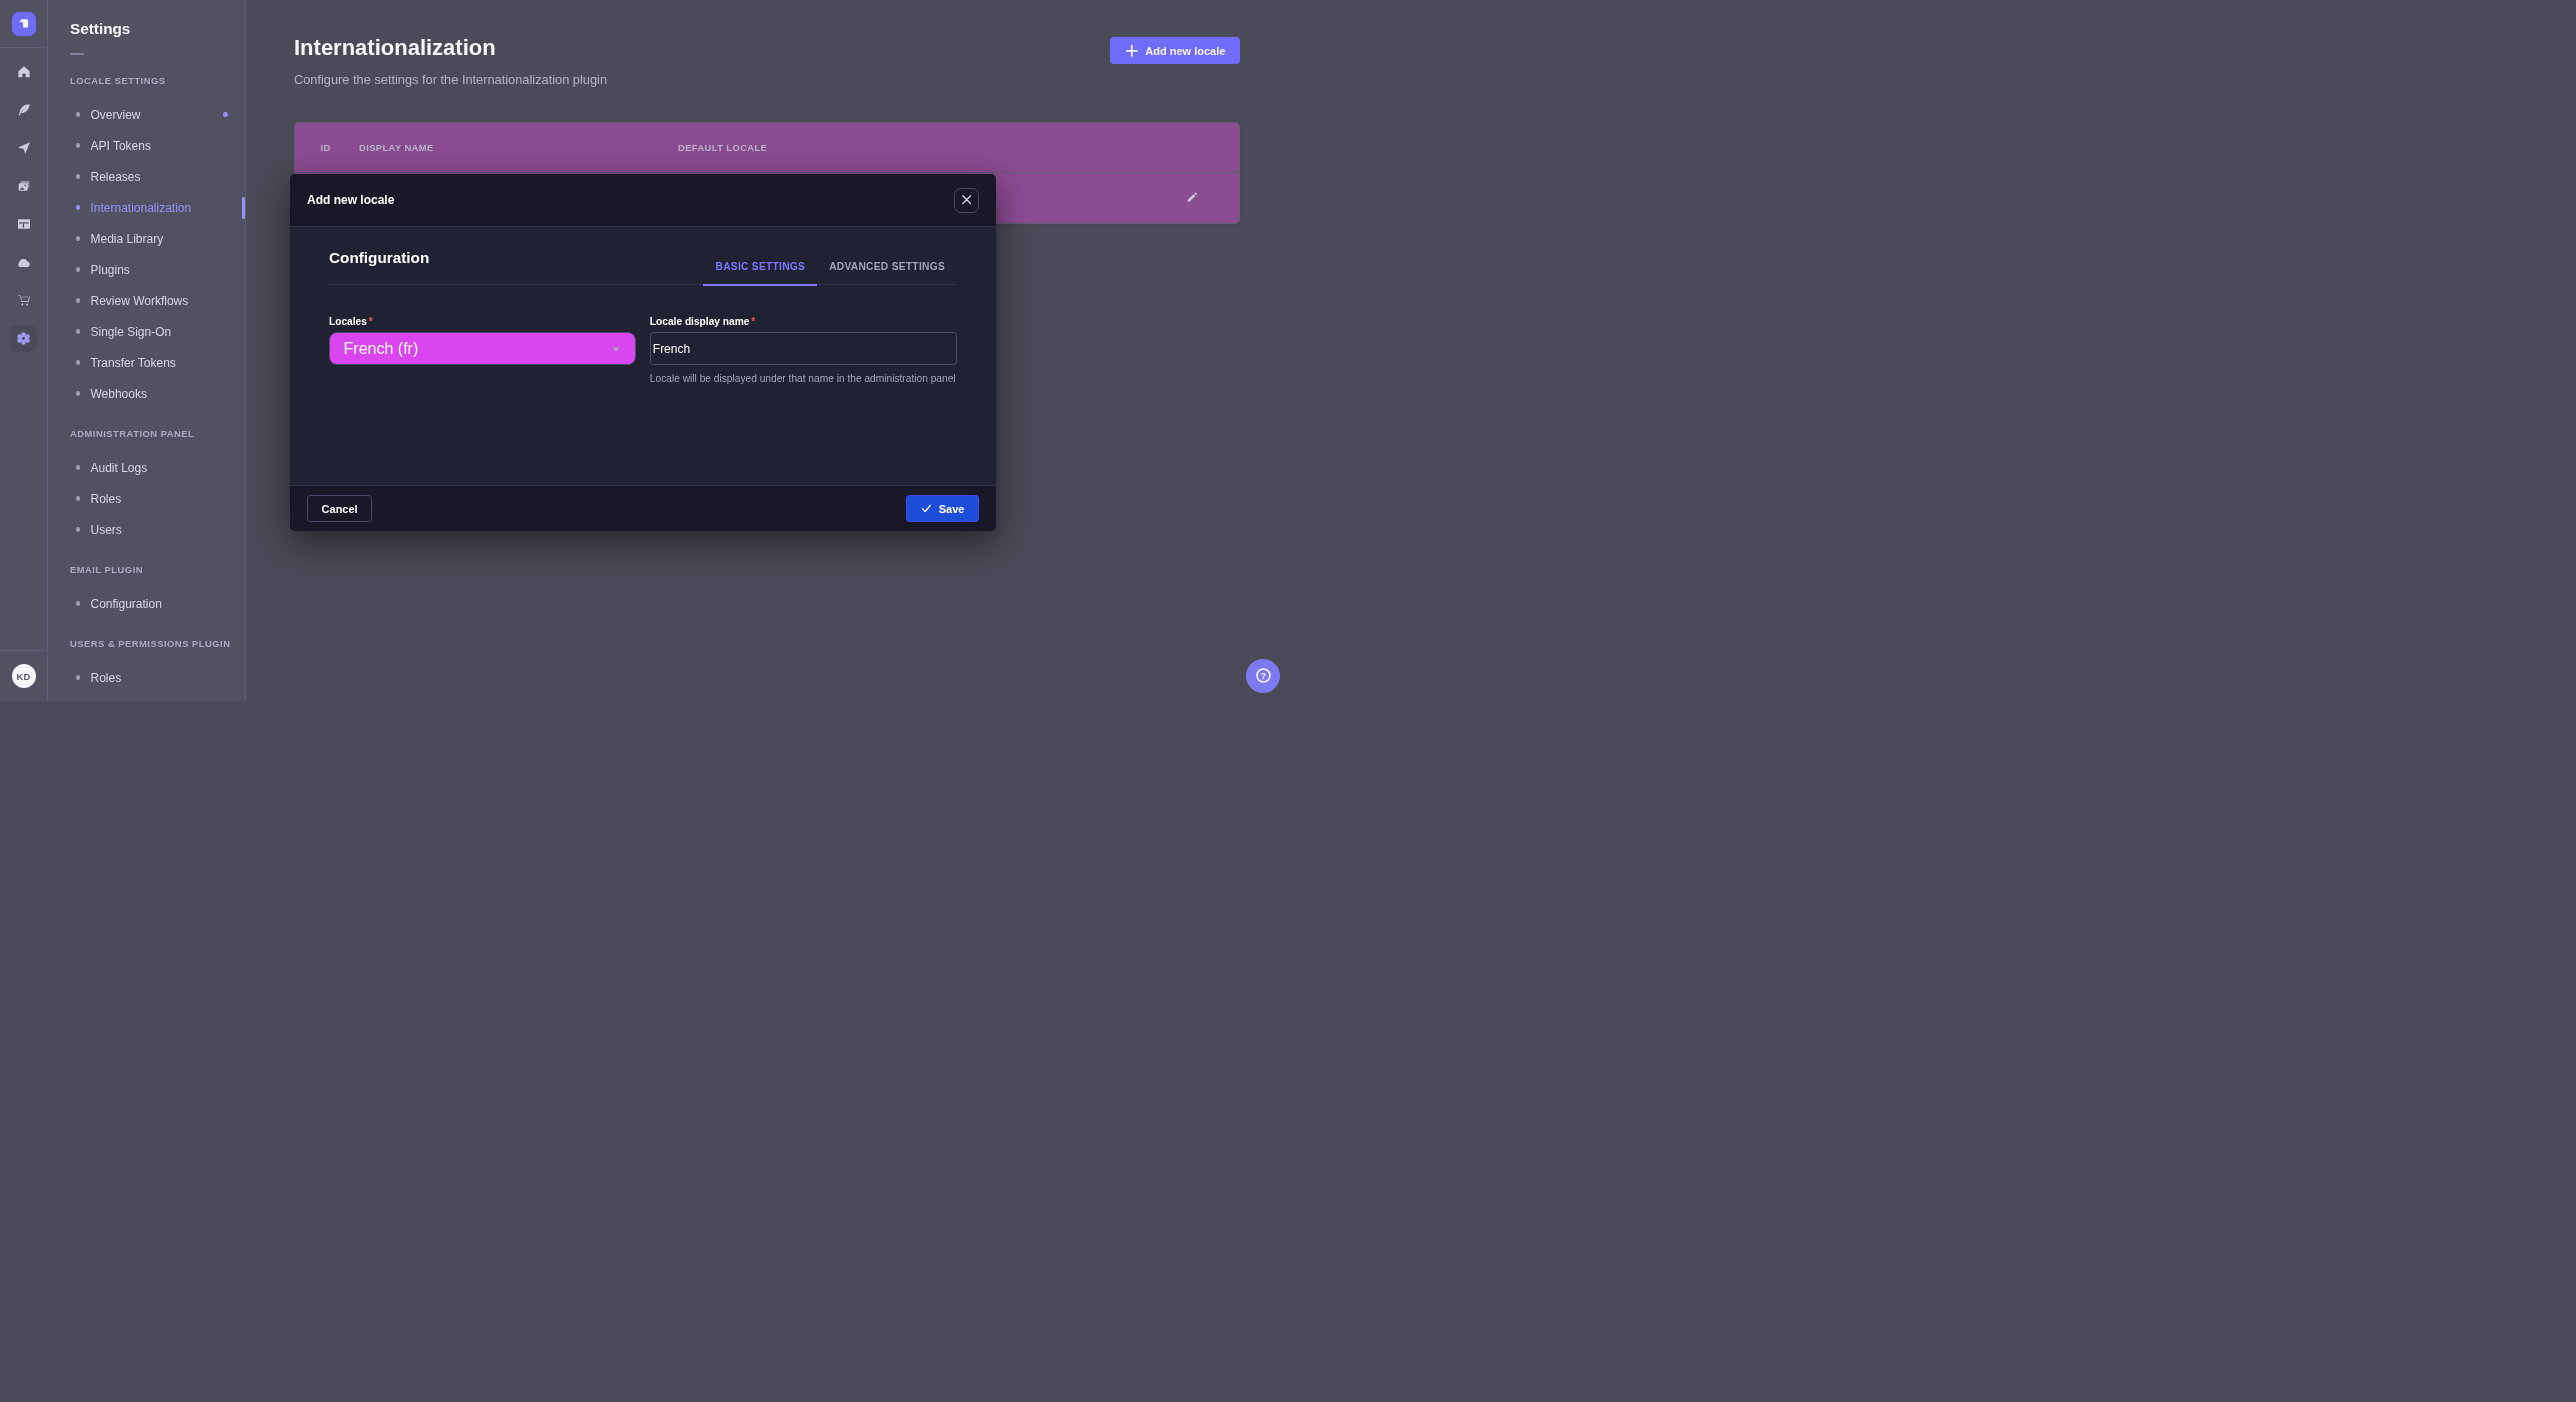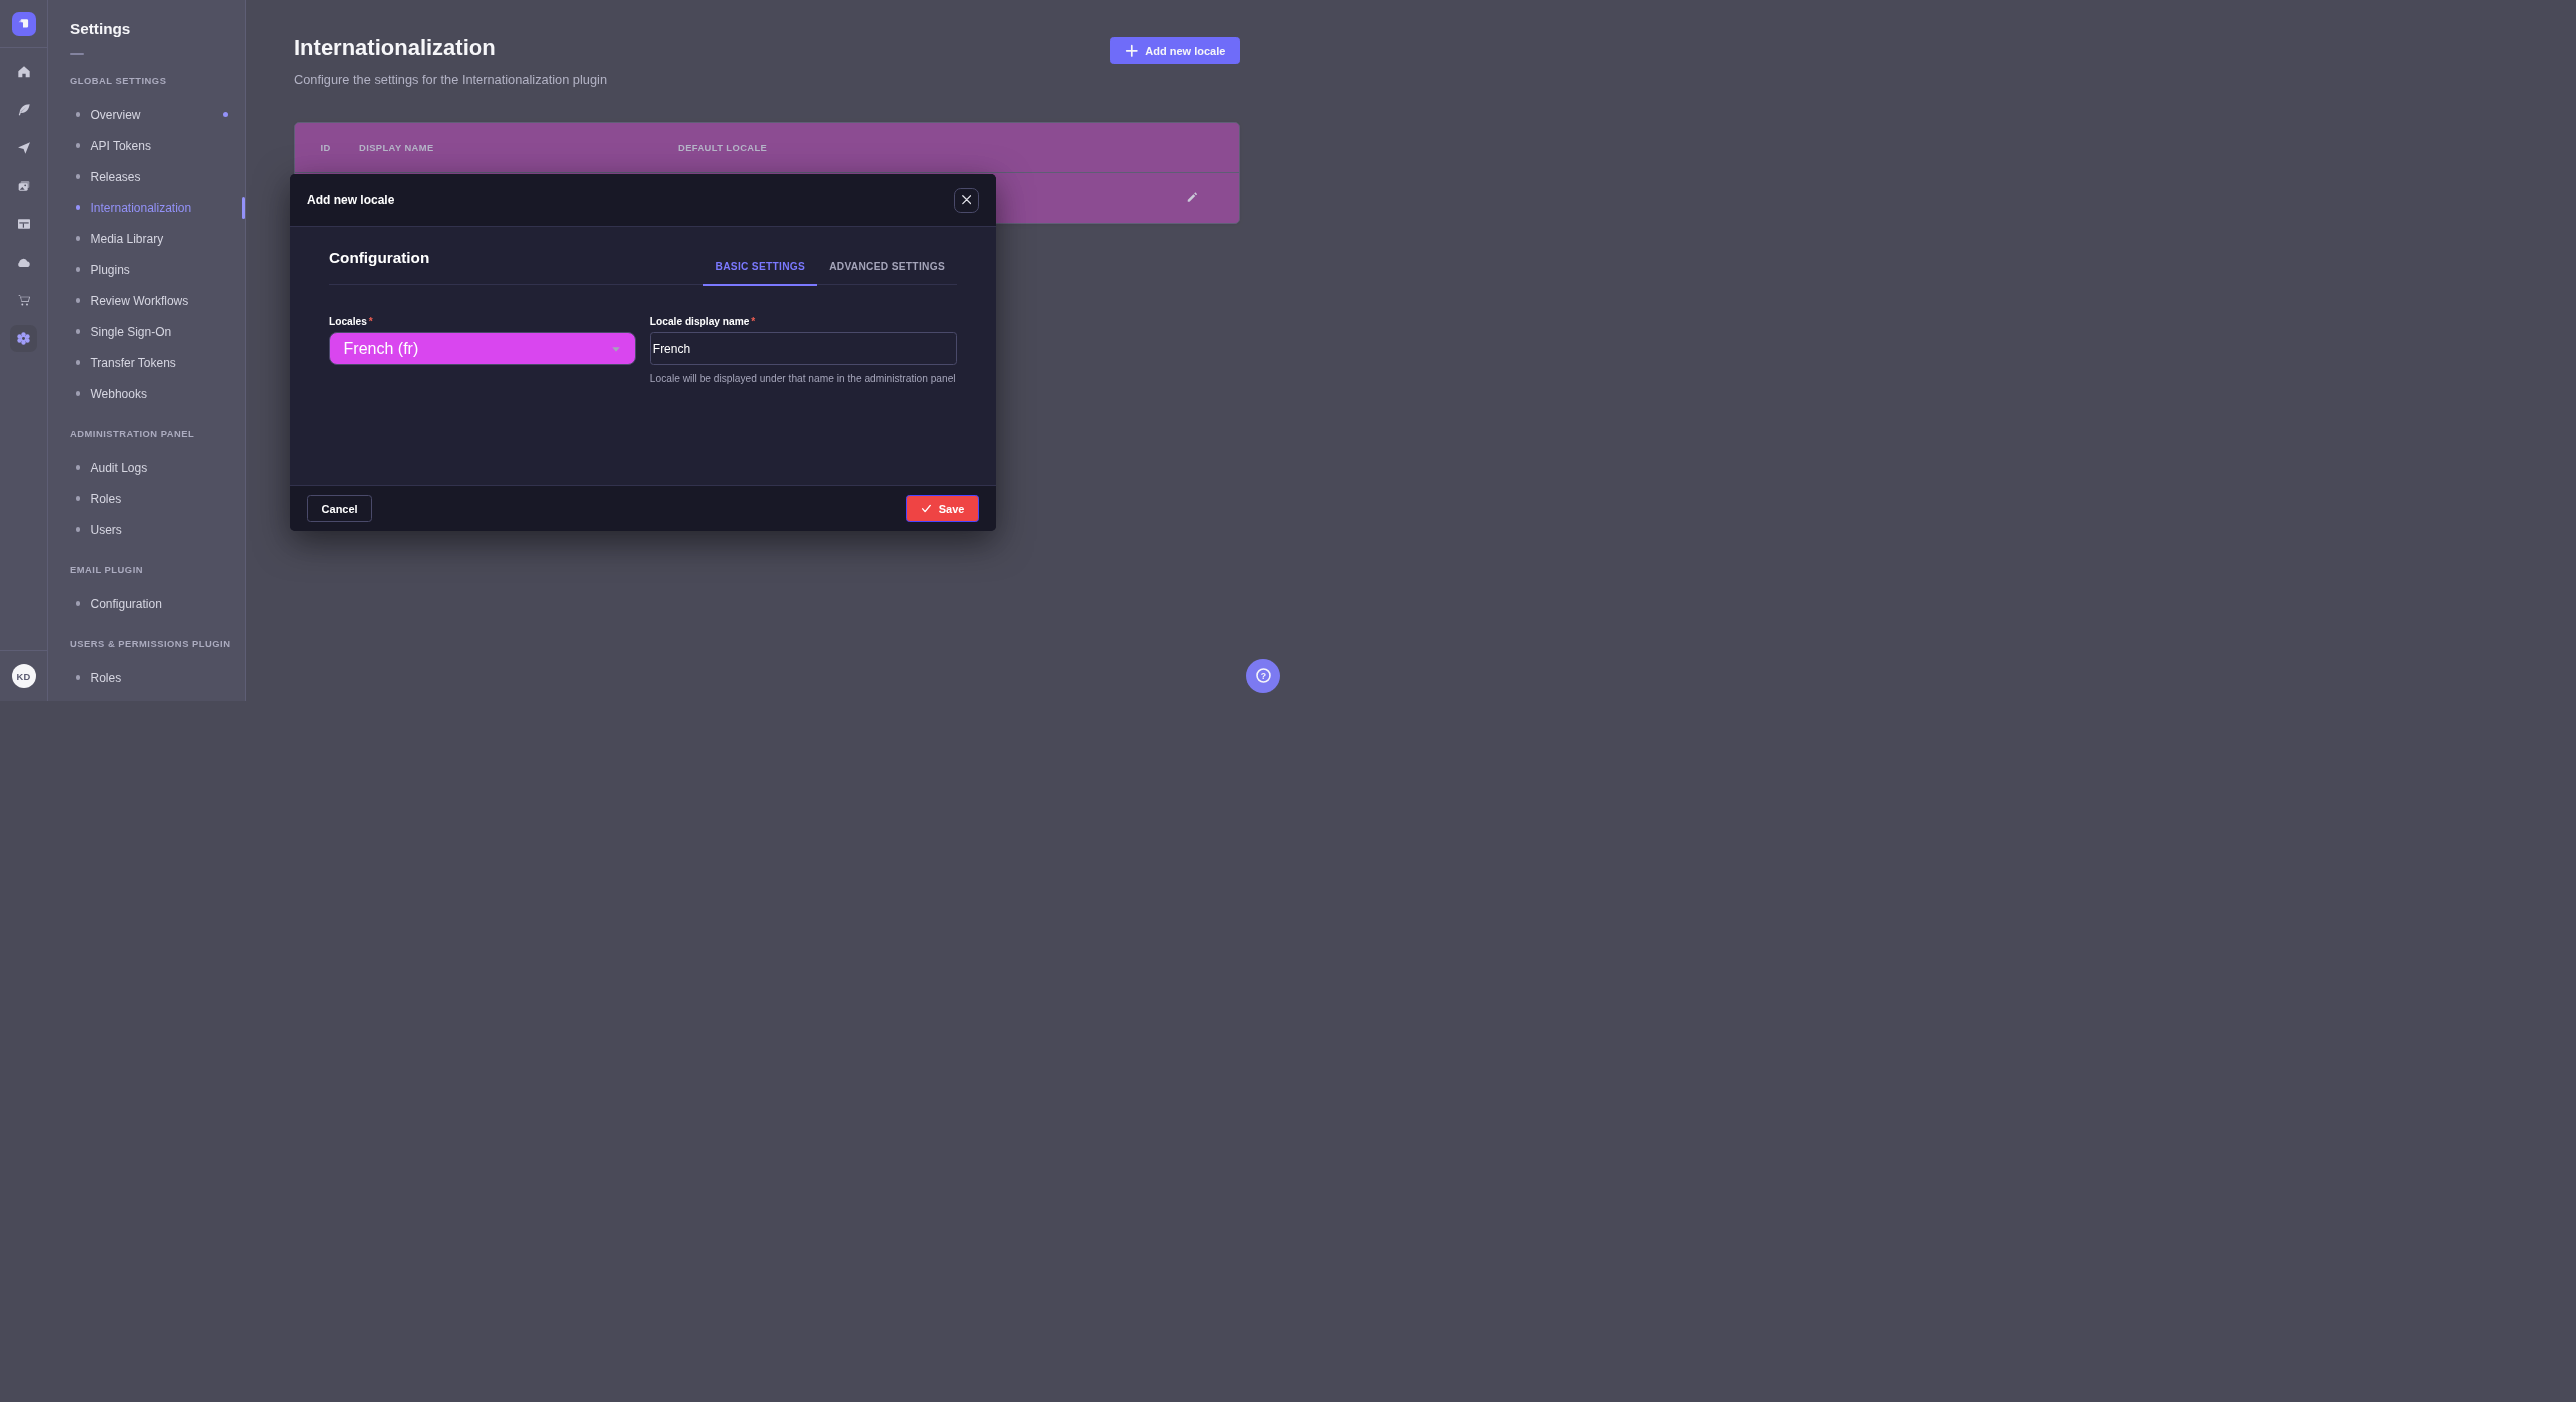--- a/index.html
+++ b/index.html
@@ -95,21 +95,21 @@
     font-size:16px; color:#fff; cursor:pointer; }
   .select .caret { color:#a5a5ba; }
   .text-input { width:100%; height:33px; border:0.9px solid #4a4a6a; border-radius:3.4px;
     background:#212134; color:#fff; font-size:12px; font-family:inherit; padding:0 2px; outline:none; }
   .hint { margin-top:6.8px; font-size:10.2px; line-height:14.5px; color:#a5a5ba; }
   .modal-footer { height:46px; background:#181826; border-top:0.9px solid #32324d;
     display:flex; align-items:center; justify-content:space-between; padding:0 17px;gap:28px; }
   .btn { height:27px; border-radius:3.4px; font-size:11px; font-weight:600; font-family:inherit;
     display:flex; align-items:center; gap:6.8px; padding:0 13.6px; cursor:pointer; }
   .btn-cancel { background:transparent; border:0.9px solid #4a4a6a; color:#fff; }
-  .btn-save { background:#ef4444; border:0.9px solid #4945ff; color:#fff; }
+  .btn-save { background:#1d4ed8; border:0.9px solid #4945ff; color:#fff; }
 </style>
 </head>
 <body>
 
 <div class="app">
 
   <aside class="rail">
     <div class="rail-logo">
       <svg width="15.3" height="15.3" viewBox="0 0 24 24">
         <path d="M8 5h9a2 2 0 0 1 2 2v9a2 2 0 0 1-2 2h-6v-7a1 1 0 0 0-1-1H8V5z" fill="#ffffff"></path>
@@ -179,21 +179,21 @@
       <div class="rail-divider" style="margin-top:0"></div>
       <div class="avatar">KD</div>
     </div>
   </aside>
 
   <aside class="subnav">
     <h1>Settings</h1>
     <div class="title-divider"></div>
     <nav id="sidebar-nav">
         <div class="section">
-          <div class="section-label">GLOBAL SETTINGS</div>
+          <div class="section-label">LOCALE SETTINGS</div>
           <div class="items">
             <div class="side-item">
               <span class="bullet"></span>
               <span>Overview</span>
               <span class="notif-dot"></span>
             </div>
             <div class="side-item">
               <span class="bullet"></span>
               <span>API Tokens</span>
             </div>

